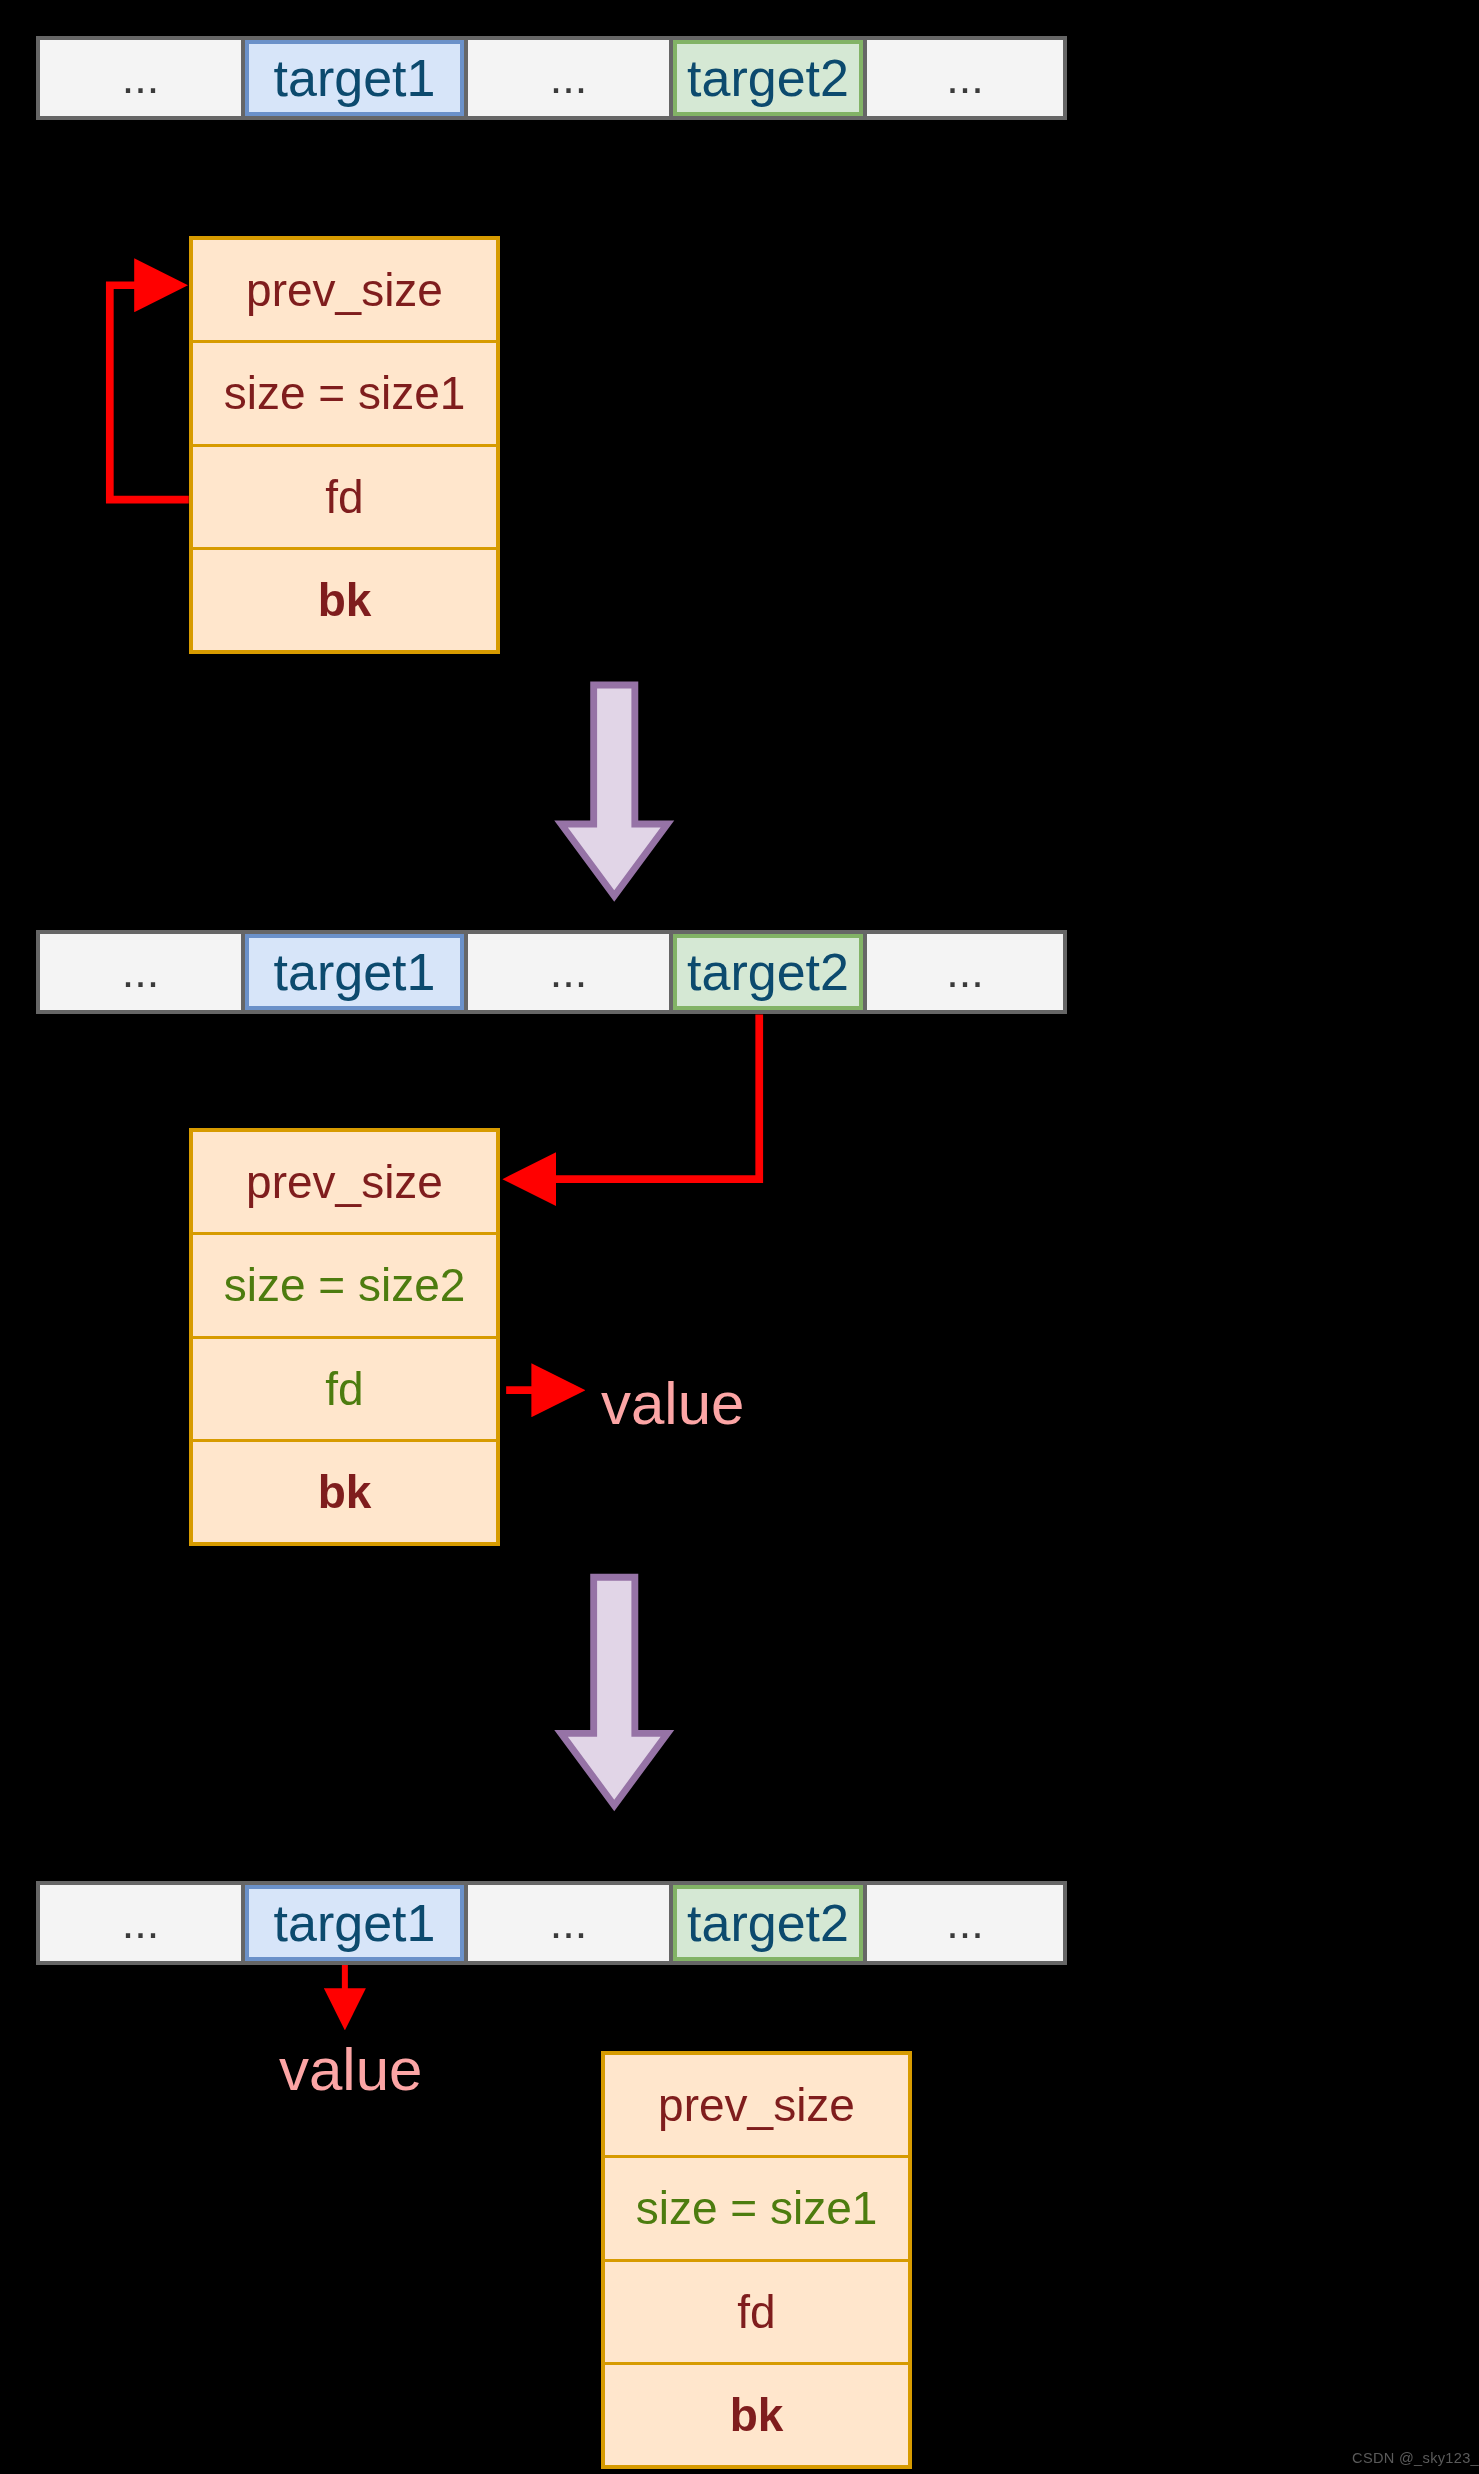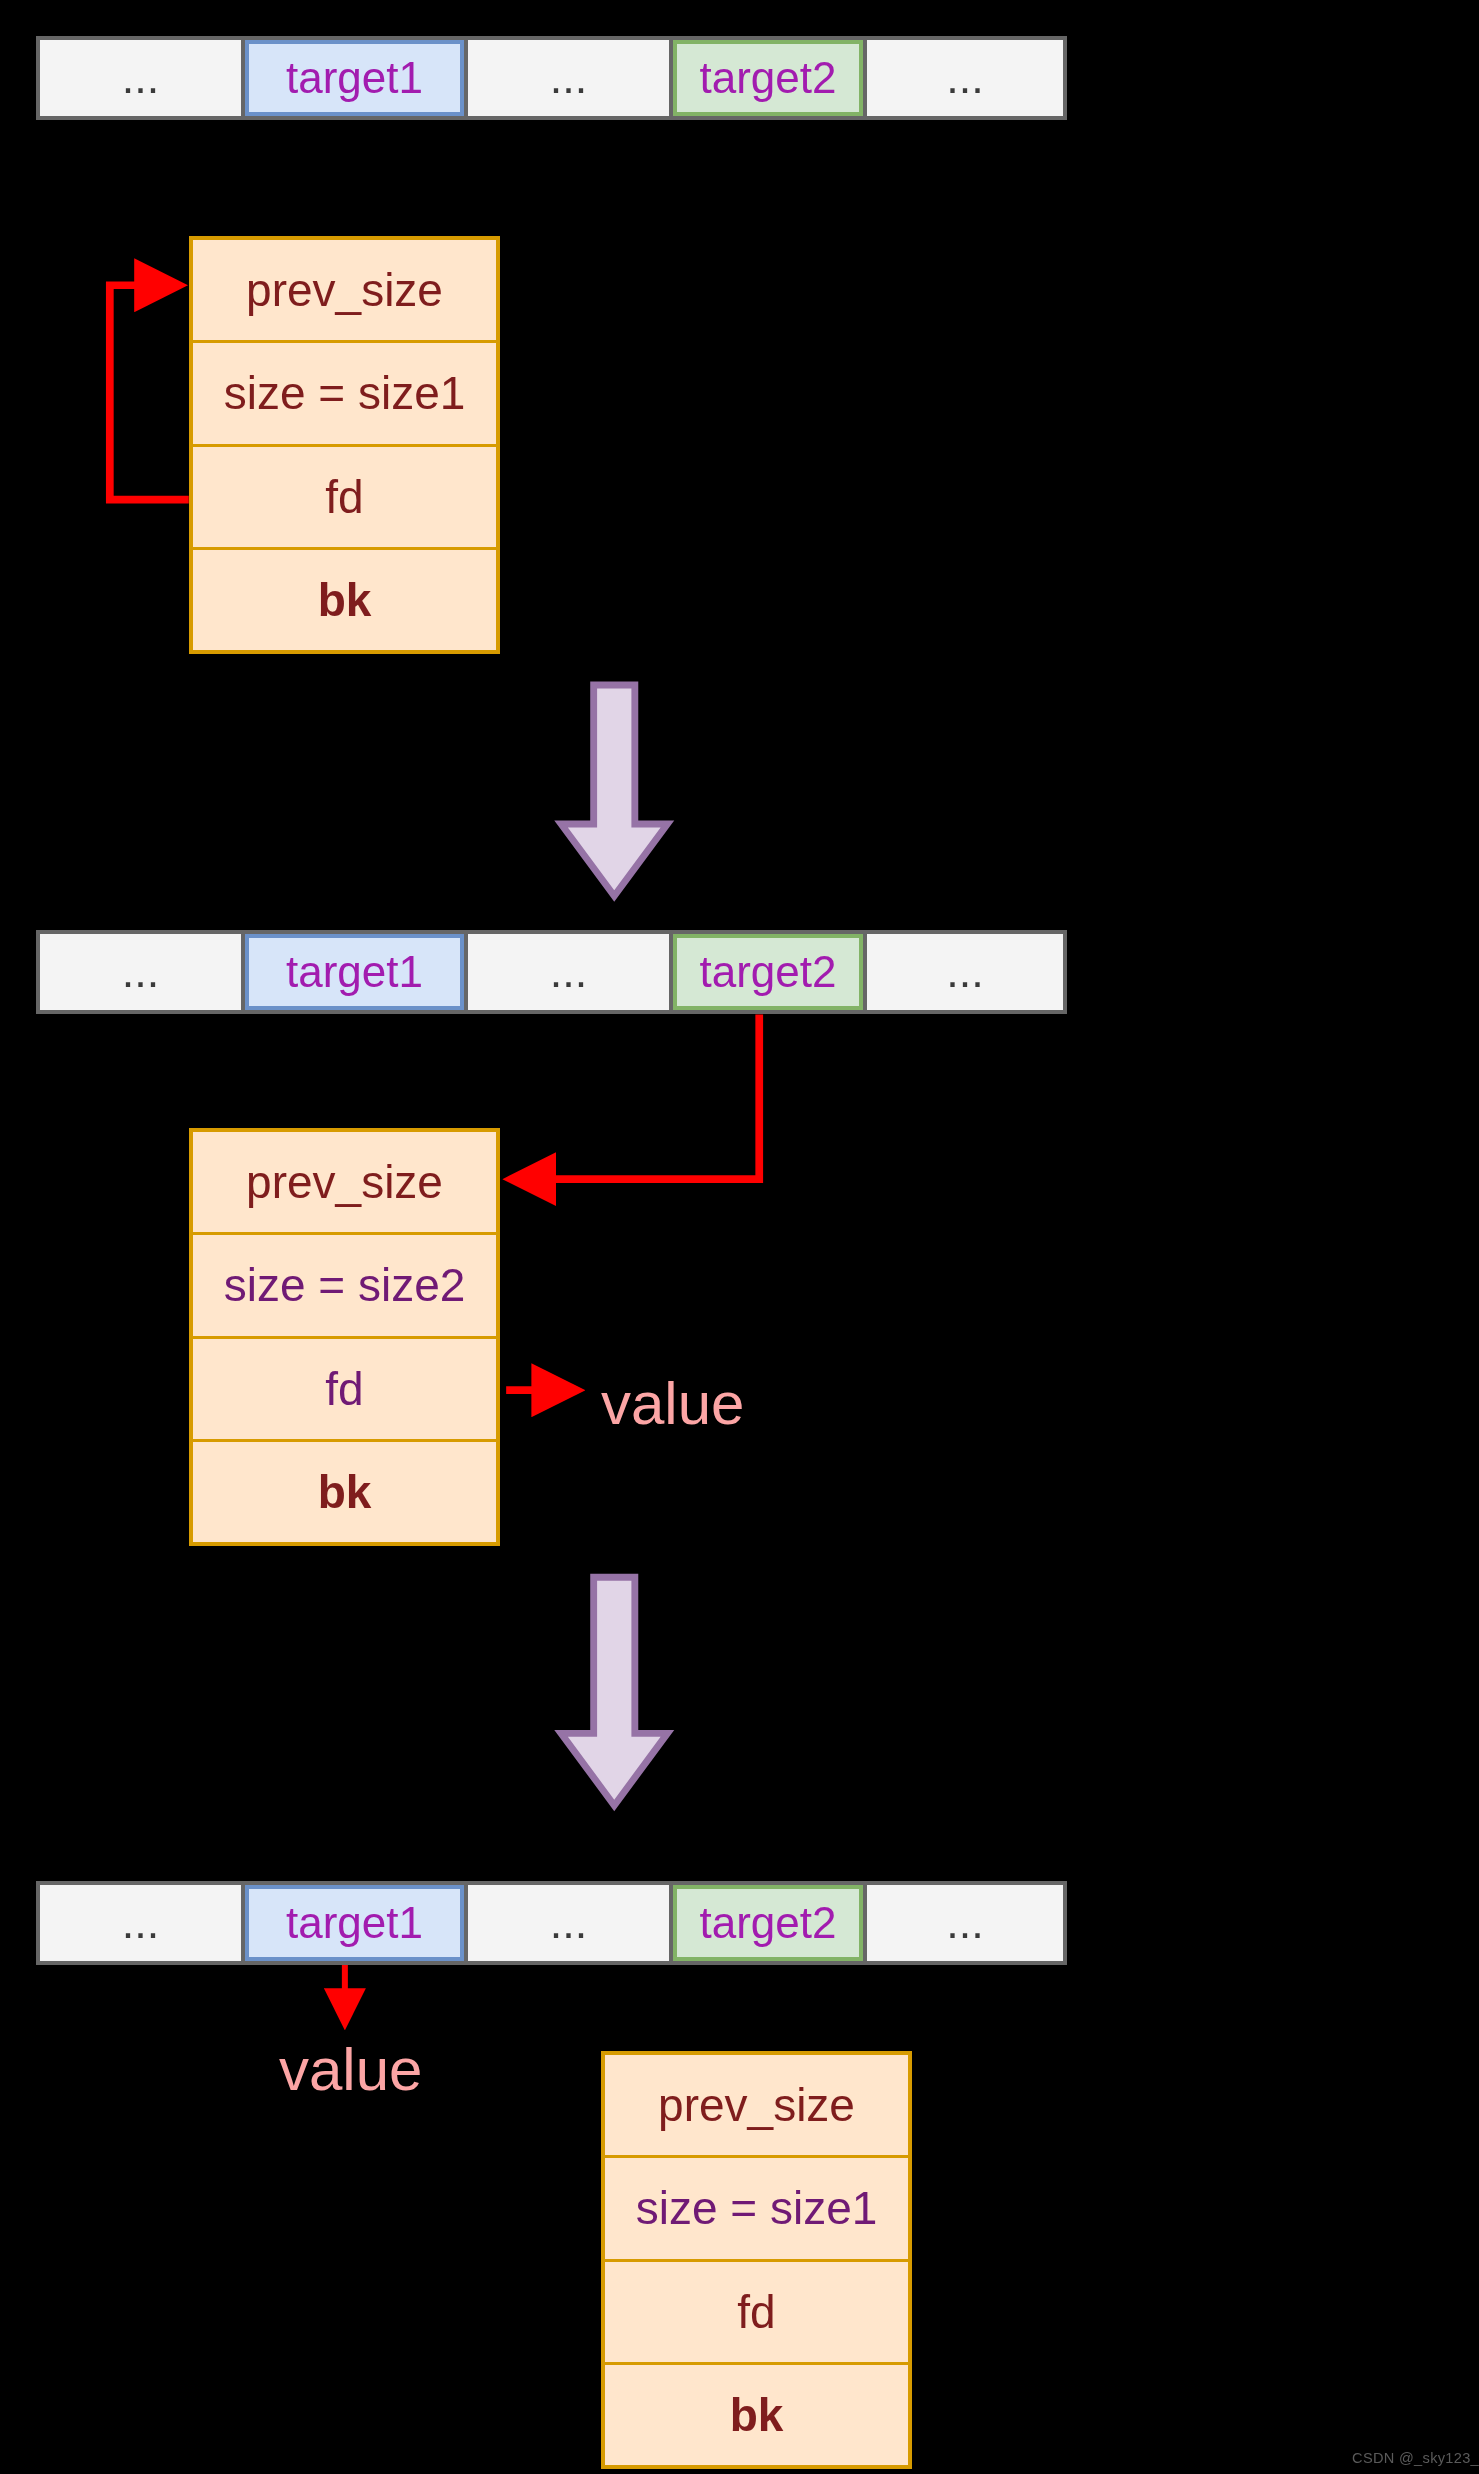--- a/index.html
+++ b/index.html
@@ -24,22 +24,22 @@
     display: flex;
     border-top: 4.3px solid #666666;
     border-bottom: 4.3px solid #666666;
     box-sizing: border-box;
   }
   .mem-cell {
     display: flex;
     align-items: center;
     justify-content: center;
     box-sizing: border-box;
-    font-size: 44px;
-    color: #a21caf;
+    font-size: 52px;
+    color: #0c4a6e;
     letter-spacing: 0px;
     background: #f4f4f4;
     height: 100%;
   }
   .mem-cell.plain {
     border-left: 4.3px solid #666666;
     border-right: 4.3px solid #666666;
     color: #3a3a3a;
     font-size: 45px;
   }
@@ -67,21 +67,21 @@
     flex: 1 1 0;
     display: flex;
     align-items: center;
     justify-content: center;
     font-size: 46px;
     color: #7f1d1d;
     border-bottom: 3.4px solid #d79b00;
     box-sizing: border-box;
   }
   .chunk-row:last-child { border-bottom: none; font-weight: bold; }
-  .chunk-row.red { color: #701a75; }
+  .chunk-row.red { color: #4d7c0f; }
 
   
   .red-label {
     position: absolute;
     color: #fca5a5;
     font-size: 60px;
     white-space: nowrap;
   }
 
   

